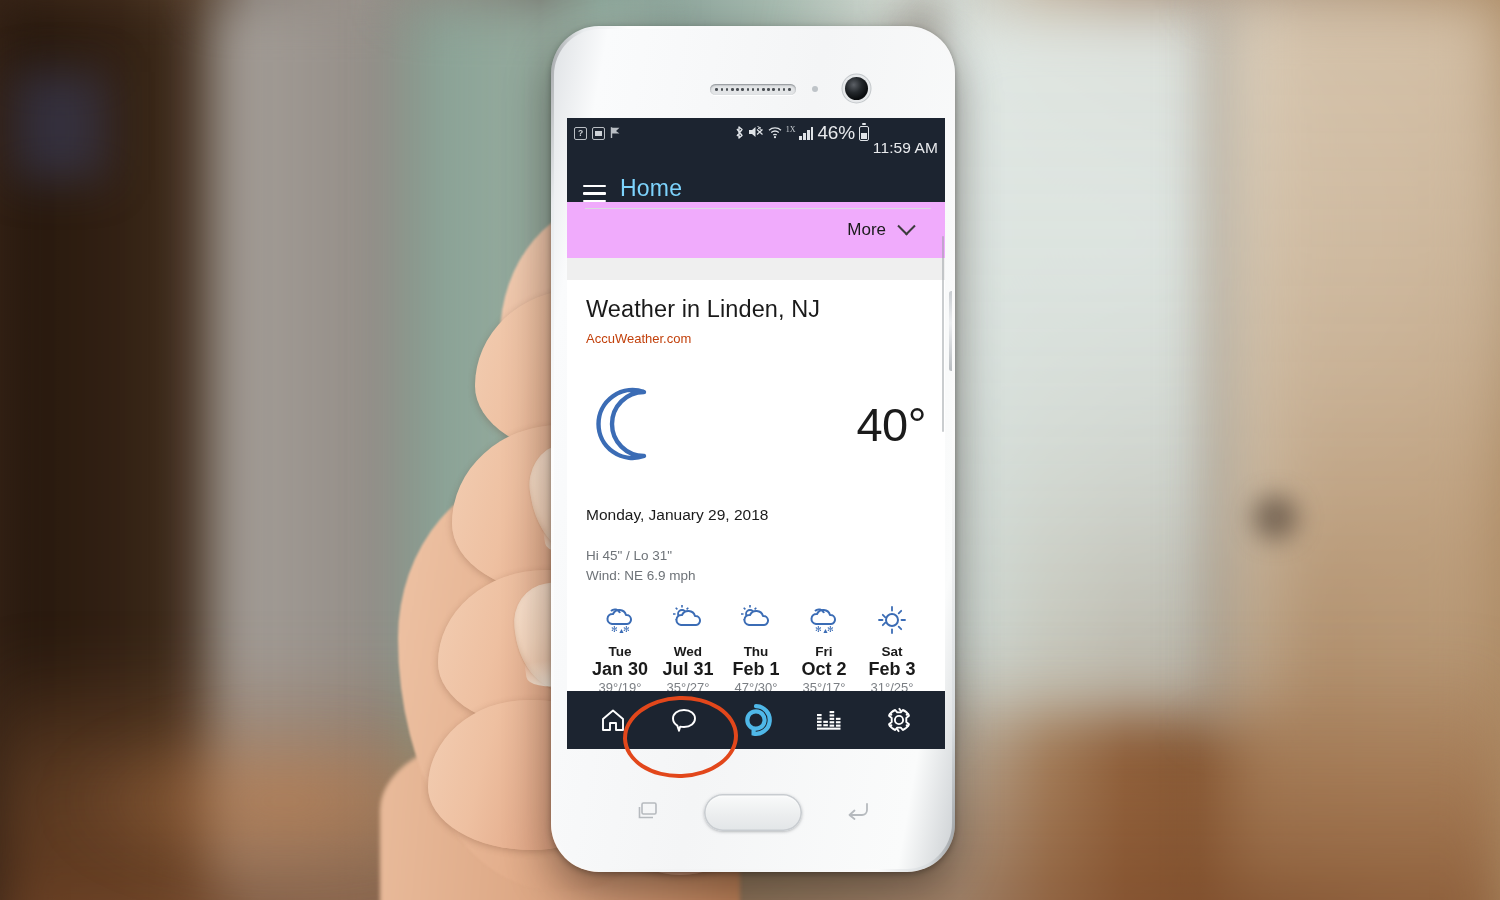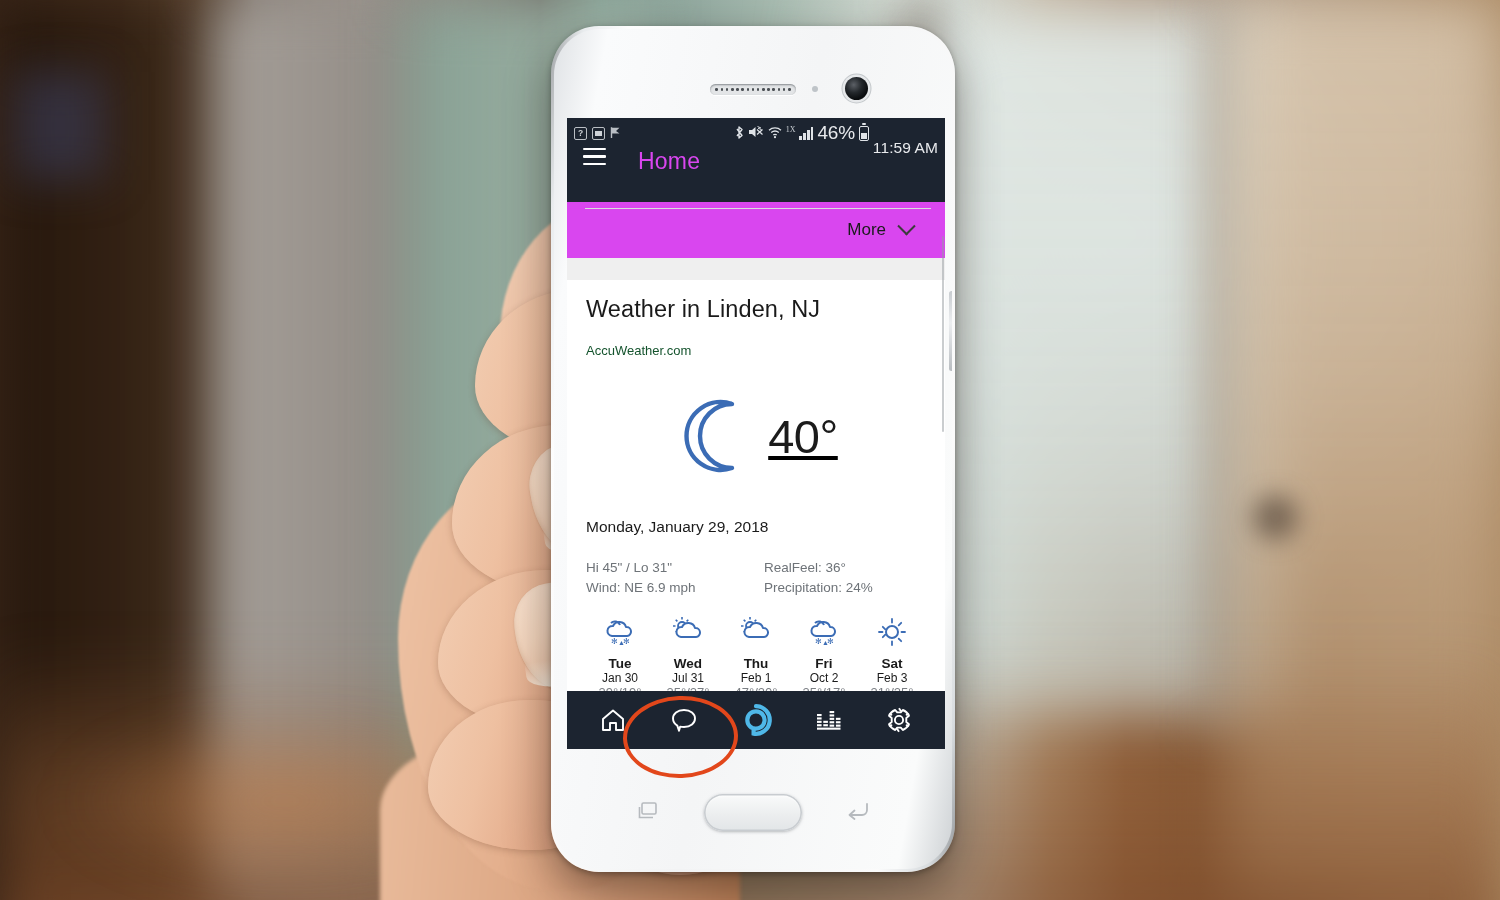--- a/index.html
+++ b/index.html
@@ -188,61 +188,61 @@
   }
   .batt::before { content:""; position:absolute; left:2px; right:2px; top:-3.2px; height:2px; background:#dfe3e7; border-radius:1px;}
   .batt::after { content:""; position:absolute; left:1px; right:1px; bottom:1px; height:45%; background:#dfe3e7;}
   .bars { display: inline-flex; align-items: flex-end; gap: 1.2px; height: 13px; }
   .bars i { width: 2.6px; background: #dfe3e7; display:block; }
   .bars i:nth-child(1){height:4px;} .bars i:nth-child(2){height:7px;}
   .bars i:nth-child(3){height:10px;} .bars i:nth-child(4){height:13px;}
 
   
   #appbar {
-    height: 54px; background: #1c2430; color: #d946ef;
-    display: flex; align-items: flex-start; padding: 0 16px; gap: 32px;
+    height: 54px; background: #1c2430; color: #7dd3fc;
+    display: flex; align-items: flex-end; padding: 0 16px; gap: 14px;
   }
   #menu-icon { display: flex; flex-direction: column; gap: 5px; cursor: pointer; }
   #menu-icon span { display: block; width: 23px; height: 2.4px; background: #fff; border-radius: 1px; }
   #appbar-title { font-size: 23px; font-weight: 400; letter-spacing: 0.2px; }
 
   
   #more-row {
-    background: #d946ef; height: 56px; position: relative;
+    background: #f0abfc; height: 56px; position: relative;
     display: flex; align-items: center; justify-content: flex-end; padding-right: 32px;
   }
   #more-row::before {
     content: ""; position: absolute; left: 18px; right: 14px; top: 6px; height: 1px; background: #d9dcdf;
   }
   #more-label { font-size: 17px; color: #1b1b1b; margin-right: 14px; }
   #more-chevron { width: 13px; height: 13px; border-right: 2px solid #3c3c3c; border-bottom: 2px solid #3c3c3c; transform: rotate(45deg) translate(-3px,-3px); }
   #gap-band { height: 22px; background: #efefef; }
 
   
   #weather-card { background: #fff; padding: 16px 19px 0 19px; position: relative; }
   #weather-title { font-size: 23.5px; color: #1a1a1a; font-weight: 400; letter-spacing: 0.1px; }
-  #weather-source { font-size: 13px; color: #14532d; margin-top: 20px; }
-
-  #current-row { display: flex; align-items: center; justify-content: center; gap: 10px; margin-top: 22px; height: 112px; text-decoration: underline; }
+  #weather-source { font-size: 13px; color: #c2410c; margin-top: 8px; }
+
+  #current-row { display: flex; align-items: center; justify-content: space-between; gap: 10px; margin-top: 22px; height: 112px; }
   #moon-icon { width: 84px; height: 84px; }
   #current-temp { font-size: 47px; color: #1b1b1b; font-weight: 300; letter-spacing: -0.5px; }
 
   #date-line { font-size: 15.5px; color: #1a1a1a; margin-top: 26px; }
   #summary-line { font-size: 15.5px; color: #1a1a1a; margin-top: 3px; }
 
   #stats { display: flex; margin-top: 22px; font-size: 13.5px; color: #6e7378; line-height: 1.45; }
   #stats .col { width: 50%; }
   #stats .col.right { padding-left: 8px; }
 
   
   #forecast { display: flex; margin-top: 18px; padding-bottom: 4px; }
   .fc-day { width: 20%; text-align: center; }
   .fc-icon { height: 34px; display: flex; align-items: center; justify-content: center; }
   .fc-dow { font-size: 13.5px; color: #1a1a1a; font-weight: 600; margin-top: 7px; }
-  .fc-date { font-size: 12px; color: #1a1a1a; font-weight: 400; }
+  .fc-date { font-size: 18px; color: #1a1a1a; font-weight: 700; }
   .fc-temps { font-size: 13px; color: #7b7f84; }
 
   
   #scrollbar {
     position: absolute; right: 1px; top: 118px; width: 2.5px; height: 196px;
     background: rgba(150,155,160,0.5); border-radius: 2px;
   }
 
   
   #bottomnav {
@@ -417,24 +417,20 @@
           <div id="current-temp">40°</div>
         </div>
 
         <div id="date-line">Monday, January 29, 2018</div>
 
         <div id="stats">
           <div class="col">
             <div>Hi 45" / Lo 31"</div>
             <div>Wind: NE  6.9 mph</div>
           </div>
-          <div class="col right">
-            <div>RealFeel: 36°</div>
-            <div>Precipitation: 24%</div>
-          </div>
         </div>
 
         <div id="forecast">
           <div class="fc-day">
             <div class="fc-icon">
               <svg width="40" height="32" viewBox="0 0 40 32">
                   <path d="M11 7 A5.5 5.5 0 0 1 20 9" fill="none" stroke="#3b6cb5" stroke-width="2"></path>
                   <path d="M12 20 A5 5 0 0 1 13 10 A7 7 0 0 1 26 11 A4.5 4.5 0 0 1 27 20 Z" fill="none" stroke="#3b6cb5" stroke-width="2" stroke-linejoin="round"></path>
                   <text x="11" y="28" font-size="8" fill="#3b6cb5">✻</text>
                   <text x="18" y="29" font-size="7" fill="#3b6cb5">▲</text>

